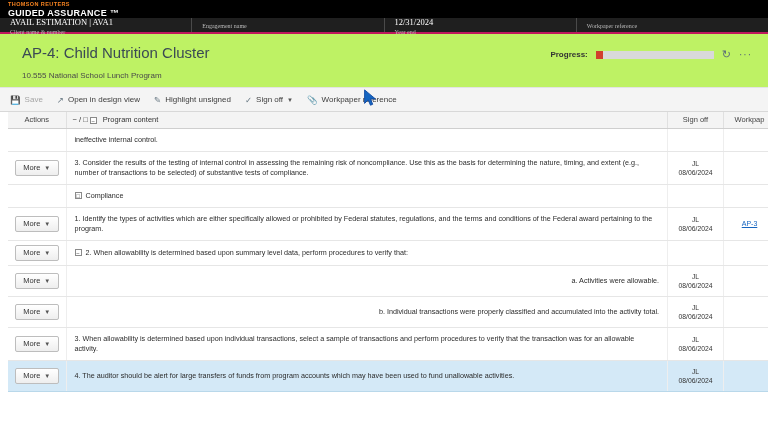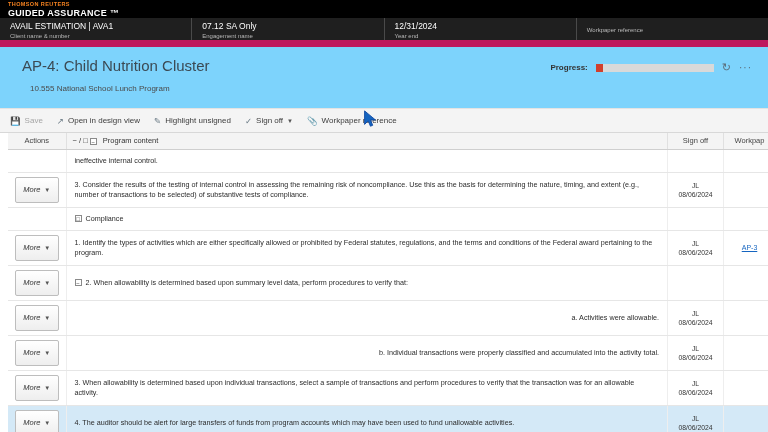--- a/index.html
+++ b/index.html
@@ -32,57 +32,58 @@
   .brand-guided {
     font-size: 9px;
     color: #ffffff;
     font-weight: bold;
     letter-spacing: .3px;
     line-height: 10px;
   }
 
   
   .contextbar {
-    height: 29px;
+    height: 16px;
     background: #1f1f1f;
     color: #ffffff;
     display: flex;
     align-items: stretch;
-    border-bottom: 7px solid #be185d;
+    border-bottom: 2px solid #be185d;
+    font-family: Liberation Serif, serif;
   }
   .ctx {
     flex: 1 1 0;
     padding: 3px 10px 0 10px;
     border-left: 1px solid #4a4a4a;
     display: flex;
     flex-direction: column;
     justify-content: center;
   }
   .ctx:first-child { border-left: none; }
   .ctx-val { font-size: 8.5px; color: #ffffff; line-height: 11px; }
   .ctx-lbl { font-size: 6px; color: #b9b9b9; line-height: 9px; }
 
   
   .titlearea {
     padding: 10px 22px 6px 22px;
-    background: #7dd3fc;
+    background: #bef264;
     position: relative;
     border-bottom: 1px solid #e3e3e3;
   }
   .page-title {
     font-size: 15px;
     color: #3b4a54;
     font-weight: normal;
     margin: 0 0 8px 0;
     line-height: 18px;
   }
   .page-sub {
     font-size: 8px;
     color: #4a4a4a;
-    margin: 8px;
+    margin: 0;
     line-height: 11px;
   }
   .progress-wrap {
     position: absolute;
     right: 16px;
     top: 14px;
     display: flex;
     align-items: center;
     gap: 8px;
   }
@@ -166,28 +167,27 @@
   td.c-actions { width: 58px; text-align: center; padding: 4px; }
   td.c-signoff { width: 56px; text-align: center; font-size: 6.8px; color: #333; line-height: 9px; }
   td.c-wp { width: 52px; text-align: center; font-size: 7px; }
 
   .more-btn {
     display: inline-flex;
     align-items: center;
     justify-content: center;
     gap: 4px;
     width: 44px;
-    height: 26px;
+    height: 16px;
     border: 1px solid #bdbdbd;
     background: linear-gradient(#ffffff, #eeeeee);
     border-radius: 2px;
     font-size: 7.5px;
     color: #333;
     cursor: pointer;
-    font-style: italic;
   }
   .row-highlight { background: #d4e9f7; }
   .row-highlight td { border-bottom-color: #b9d8ea; }
 
   .expander {
     display: inline-block;
     width: 7px; height: 7px;
     border: 1px solid #8a8a8a;
     line-height: 6px;
     font-size: 6px;
@@ -213,21 +213,20 @@
     <div class="brand-guided">GUIDED ASSURANCE ™</div>
   </div>
 </div>
 
 <div class="contextbar">
   <div class="ctx">
     <div class="ctx-val">AVAIL ESTIMATION | AVA1</div>
     <div class="ctx-lbl">Client name &amp; number</div>
   </div>
   <div class="ctx">
-    <div class="ctx-val">07.12 SA Only</div>
     <div class="ctx-lbl">Engagement name</div>
   </div>
   <div class="ctx">
     <div class="ctx-val">12/31/2024</div>
     <div class="ctx-lbl">Year end</div>
   </div>
   <div class="ctx">
     <div class="ctx-lbl">Workpaper reference</div>
   </div>
 </div>

